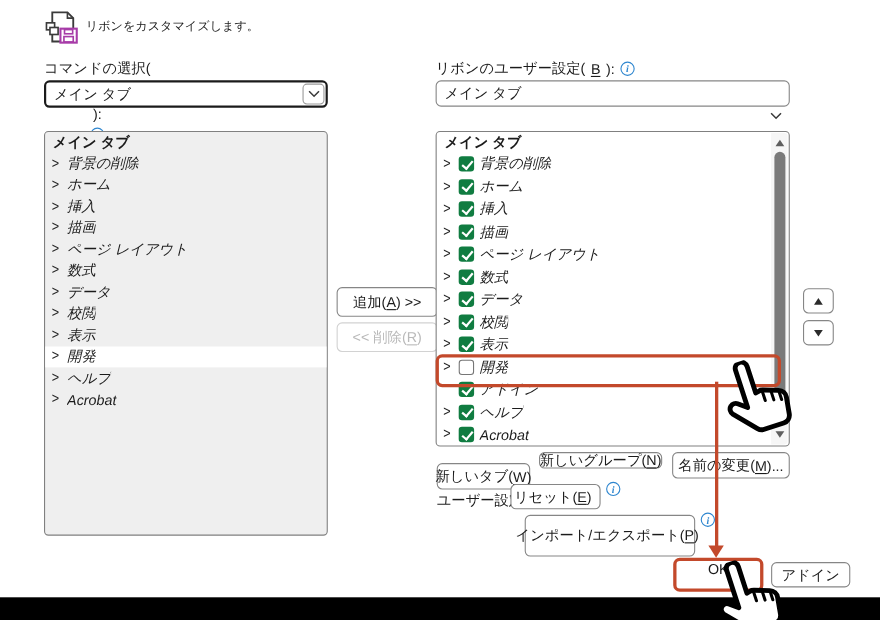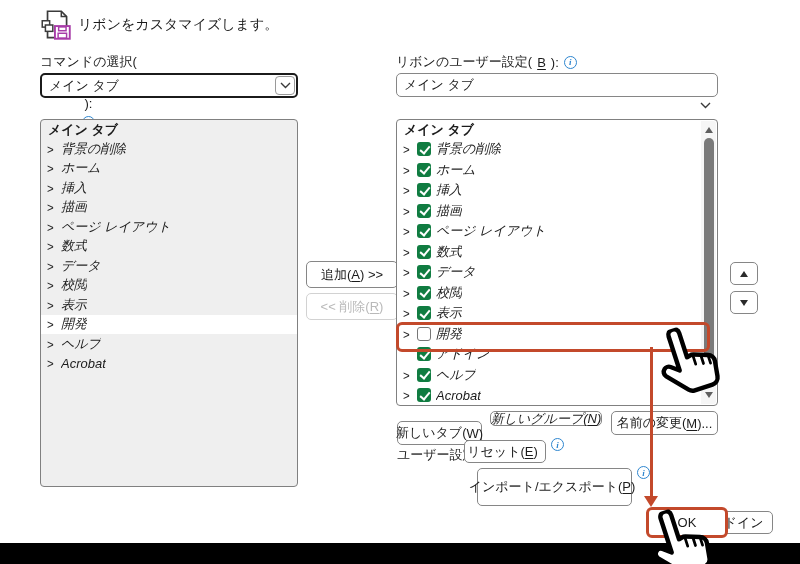--- a/index.html
+++ b/index.html
@@ -5,21 +5,21 @@
   html,body { margin:0; padding:0; background:#fff; }
   .canvas {
     position:relative; width:800px; height:564px; overflow:hidden; background:#fff;
     font-family:"Liberation Sans","DejaVu Sans",sans-serif; font-size:13px; color:#1b1b1b;
   }
   .abs { position:absolute; }
   .u { text-decoration:underline; text-underline-offset:2px; }
   span { white-space:pre; }
 
   
-  #app-title { left:78px; top:16px; font-size:14px; }
+  #app-title { left:78px; top:16px; font-size:11px; }
 
   
   .label-row { display:flex; align-items:center; gap:5px; }
   #label-left { left:40px; top:53px;flex-direction:column; }
   #label-right { left:396px; top:53px; }
   .info {
     width:13px; height:13px; box-sizing:border-box; border-radius:50%;
     border:1.5px solid var(--info,#2E86CF); color:var(--info,#2E86CF);
     font:italic 700 9px "Liberation Serif","DejaVu Serif",serif;
     display:inline-flex; align-items:center; justify-content:center; flex:none;
@@ -67,37 +67,37 @@
     position:absolute; box-sizing:border-box; display:flex; align-items:center; justify-content:center;
     background:#fff; border:1px solid #868686; border-radius:5px; font-size:13px; color:#1b1b1b;
   }
   #btn-add    { left:306px; top:261px; width:92px; height:27px; }
   #btn-remove { left:306px; top:293px; width:92px; height:27px; color:#b9b9b9; border-color:#d2d2d2; }
   #move-up    { left:730px; top:262px; width:28px; height:23px; }
   #move-down  { left:730px; top:291px; width:28px; height:23px; }
   .tri-b-up   { width:0; height:0; border-left:4.5px solid transparent; border-right:4.5px solid transparent; border-bottom:6.5px solid #2b2b2b; }
   .tri-b-down { width:0; height:0; border-left:4.5px solid transparent; border-right:4.5px solid transparent; border-top:6.5px solid #2b2b2b; }
   #btn-new-tab   { left:397px; top:421px; width:85px;  height:24px; }
-  #btn-new-group { left:490px; top:411px; width:112px; height:15px;font-style:italic; }
+  #btn-new-group { left:490px; top:411px; width:112px; height:15px; }
   #btn-rename    { left:611px; top:411px; width:107px; height:24px; }
   #label-custom  { left:397px; top:446px; }
   #btn-reset  { left:464px; top:440px; width:82px;  height:23px; gap:5px; }
   #info-reset { position:absolute; left:551px; top:438px; }
   #btn-import { left:477px; top:468px; width:155px; height:38px; gap:5px; }
   #info-import{ position:absolute; left:637px; top:466px; }
   #btn-cancel { left:701px; top:511px; width:72px; height:23px; }
 
   
   #red-box-dev { left:396px; top:322px; width:308px; height:24px; border:3px solid var(--red,#C3492B); border-radius:6px; z-index:6; }
   #red-arrow-line { left:650px; top:347px; width:3px; height:150px; background:var(--red,#C3492B); z-index:6; }
   #red-arrow-head { left:644px; top:496px; width:0; height:0; border-left:7.5px solid transparent; border-right:7.5px solid transparent; border-top:11px solid var(--red,#C3492B); z-index:6; }
   #red-box-ok {
-    left:646px; top:507px; width:82px; height:31px; box-sizing:border-box; background:#fff;
+    left:612px; top:507px; width:82px; height:31px; box-sizing:border-box; background:#fff;
     border:3px solid var(--red,#C3492B); border-radius:6px; z-index:4;
-    display:flex; align-items:center; justify-content:center; font-size:13px;
+    display:flex; justify-content:center; font-size:13px;
   }
 
   #black-bar { left:0; top:543px; width:800px; height:21px; background:#000; z-index:3; }
 
   .hand { position:absolute; z-index:20; }
   #hand-dev { left:649px; top:326px; }
   #hand-ok  { left:641px; top:508px; }
 </style>
 </head>
 <body>

